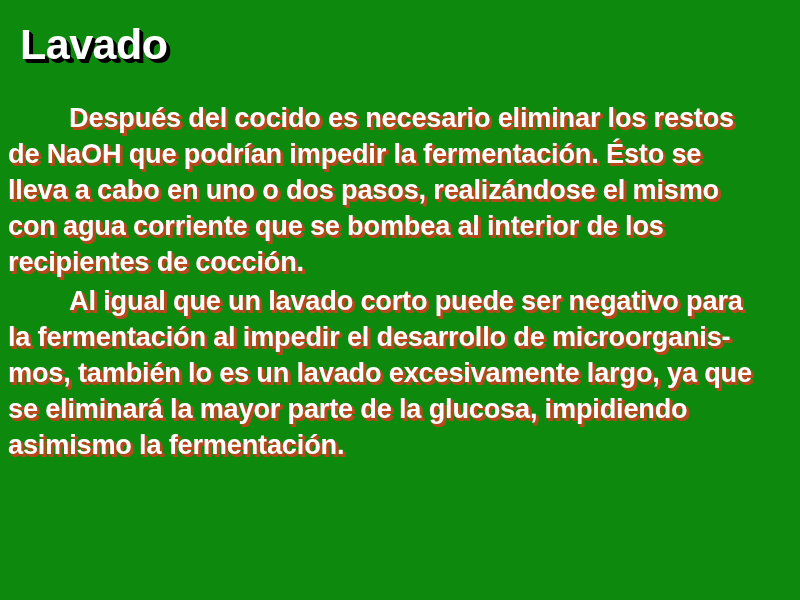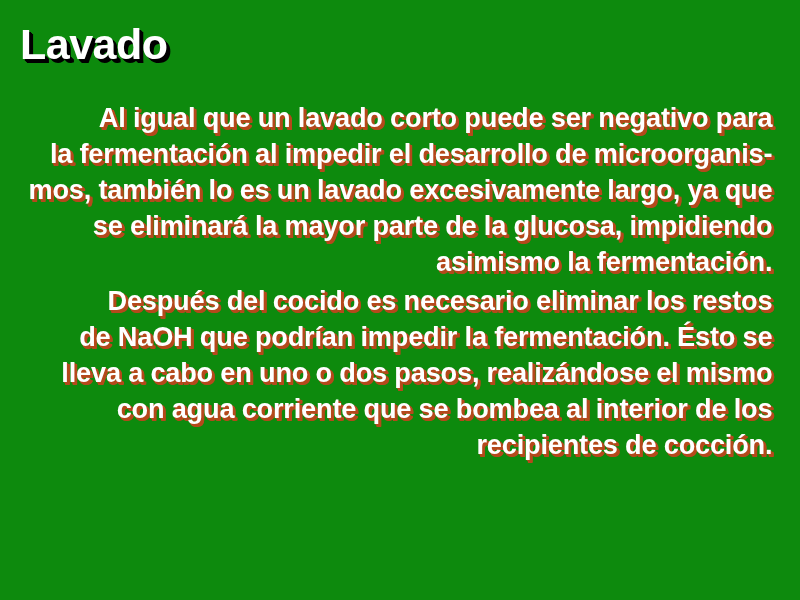--- a/index.html
+++ b/index.html
@@ -11,21 +11,20 @@
     height: 600px;
     overflow: hidden;
     background: #0d8a0d;
     font-family: "Liberation Sans", sans-serif;
   }
   #slide {
     position: relative;
     width: 800px;
     height: 600px;
     background: #0d8a0d;
-    text-align: right;
   }
 
   
   #title {
     position: absolute;
     left: 20px;
     top: 22px;
     font-size: 43px;
     font-weight: bold;
     color: #ffffff;
@@ -77,29 +76,29 @@
 </head>
 <body>
 
 <div id="slide">
 
   <div id="title">Lavado</div>
 
   <div id="body">
 
     <div class="para">
+      <span class="tline indent">Después del cocido es necesario eliminar los restos</span>
+      <span class="tline">de NaOH que podrían impedir la fermentación. Ésto se</span>
+      <span class="tline">lleva a cabo en uno o dos pasos, realizándose el mismo</span>
+      <span class="tline">con agua corriente que se bombea al interior de los</span>
+      <span class="tline">recipientes de cocción.</span>
+    </div>
+
+    <div class="para">
       <span class="tline indent">Al igual que un lavado corto puede ser negativo para</span>
       <span class="tline">la fermentación al impedir el desarrollo de microorganis-</span>
       <span class="tline">mos, también lo es un lavado excesivamente largo, ya que</span>
       <span class="tline">se eliminará la mayor parte de la glucosa, impidiendo</span>
       <span class="tline">asimismo la fermentación.</span>
     </div>
 
-    <div class="para">
-      <span class="tline indent">Después del cocido es necesario eliminar los restos</span>
-      <span class="tline">de NaOH que podrían impedir la fermentación. Ésto se</span>
-      <span class="tline">lleva a cabo en uno o dos pasos, realizándose el mismo</span>
-      <span class="tline">con agua corriente que se bombea al interior de los</span>
-      <span class="tline">recipientes de cocción.</span>
-    </div>
-
   </div>
 </div>
 
 </body></html>

